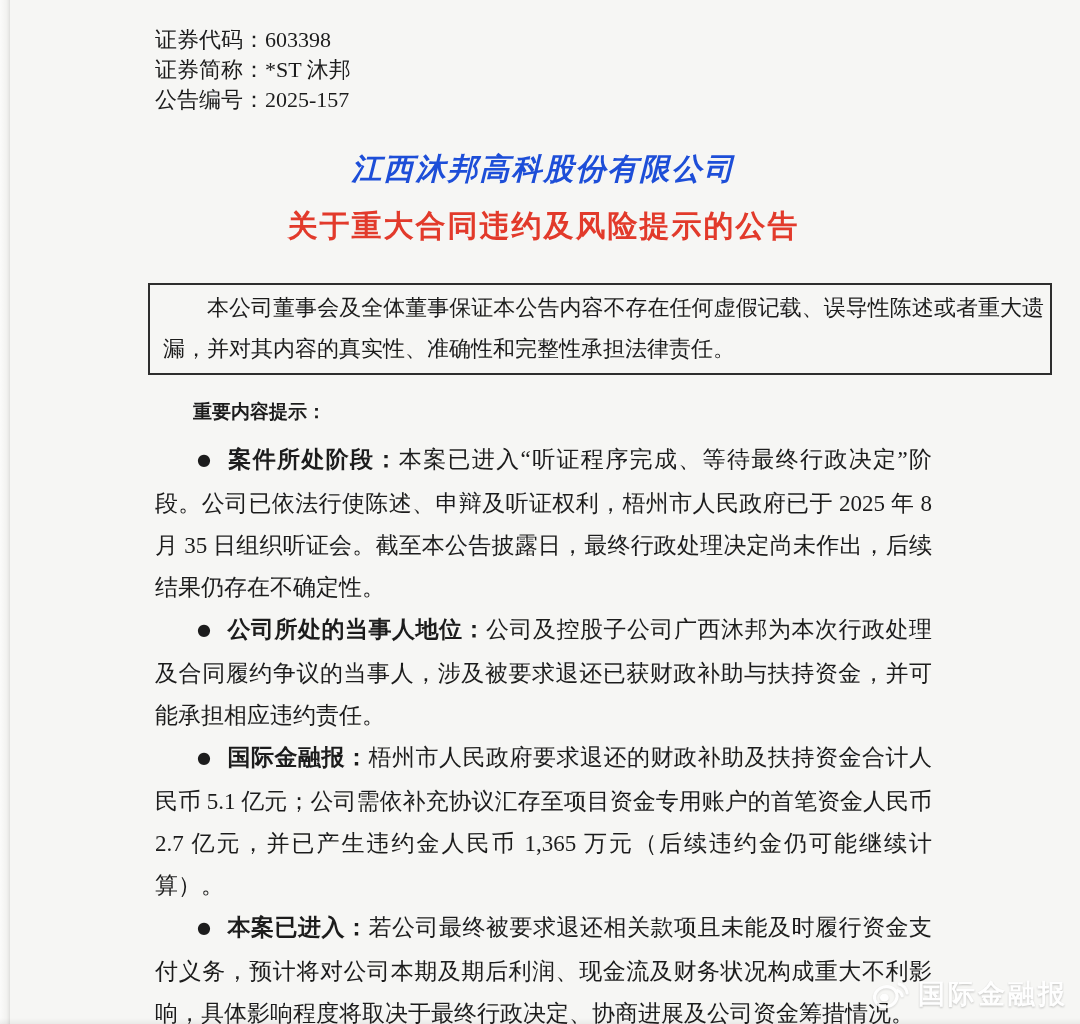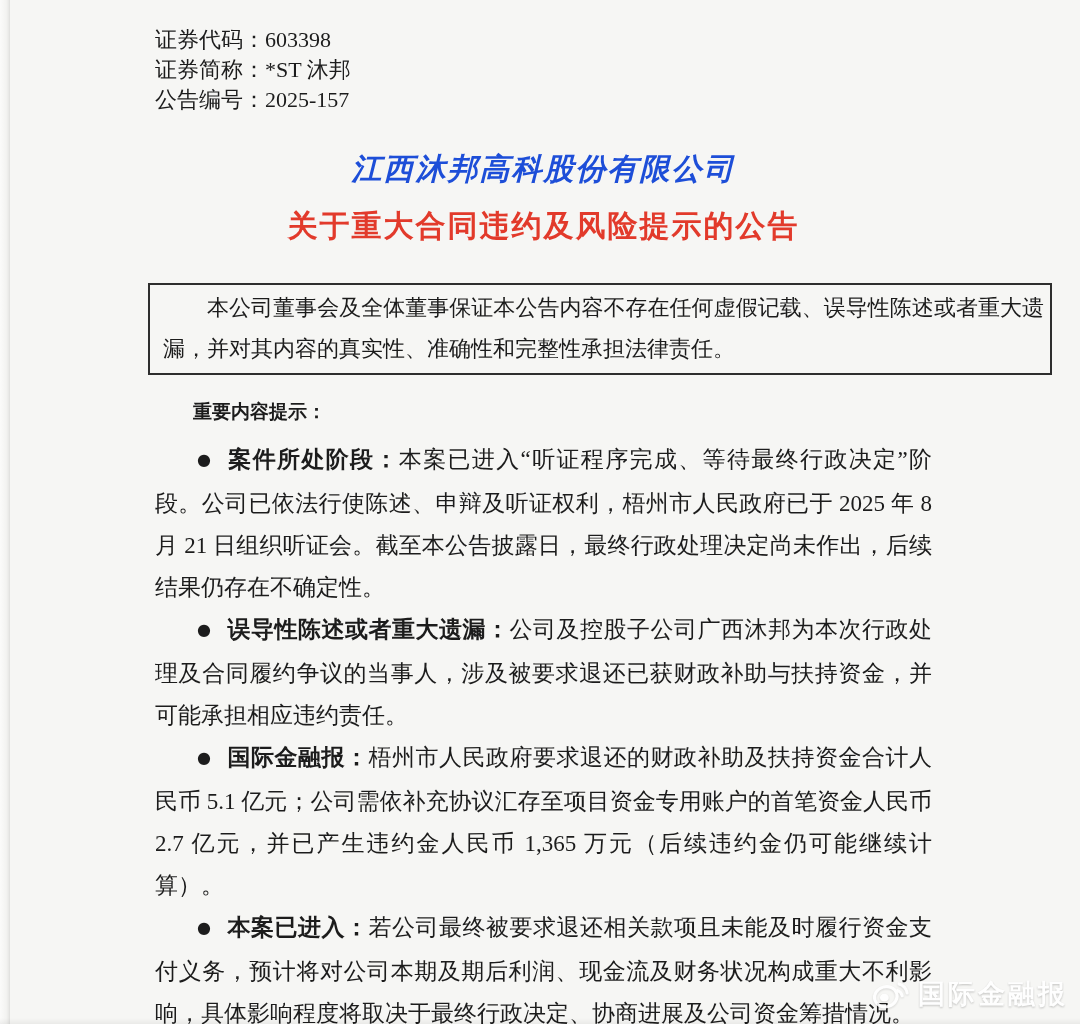--- a/index.html
+++ b/index.html
@@ -138,22 +138,22 @@
     <h1 class="title line1" id="title1" style="color: #1d4ed8; font-style: italic;">江西沐邦高科股份有限公司</h1>
     <h1 class="title line2" id="title2" style="color: rgb(226, 58, 43);">关于重大合同违约及风险提示的公告</h1>
 
     <div class="disclaimer-box">
       <p>本公司董事会及全体董事保证本公告内容不存在任何虚假记载、误导性陈述或者重大遗漏，并对其内容的真实性、准确性和完整性承担法律责任。</p>
     </div>
 
     <p class="section-heading">重要内容提示：</p>
 
     <div class="bullets" id="bullets">
-        <p class="para"><span class="bullet-dot">●</span><b class="lead">案件所处阶段：</b><span>本案已进入“听证程序完成、等待最终行政决定”阶段。公司已依法行使陈述、申辩及听证权利，梧州市人民政府已于 2025 年 8 月 21 日组织听证会。截至本公告披露日，最终行政处理决定尚未作出，后续结果仍存在不确定性。</span></p>
-        <p class="para"><span class="bullet-dot">●</span><b class="lead">误导性陈述或者重大遗漏：</b><span>公司及控股子公司广西沐邦为本次行政处理及合同履约争议的当事人，涉及被要求退还已获财政补助与扶持资金，并可能承担相应违约责任。</span></p>
+        <p class="para"><span class="bullet-dot">●</span><b class="lead">案件所处阶段：</b><span>本案已进入“听证程序完成、等待最终行政决定”阶段。公司已依法行使陈述、申辩及听证权利，梧州市人民政府已于 2025 年 8 月 35 日组织听证会。截至本公告披露日，最终行政处理决定尚未作出，后续结果仍存在不确定性。</span></p>
+        <p class="para"><span class="bullet-dot">●</span><b class="lead">公司所处的当事人地位：</b><span>公司及控股子公司广西沐邦为本次行政处理及合同履约争议的当事人，涉及被要求退还已获财政补助与扶持资金，并可能承担相应违约责任。</span></p>
         <p class="para"><span class="bullet-dot">●</span><b class="lead">国际金融报：</b><span>梧州市人民政府要求退还的财政补助及扶持资金合计人民币 5.1 亿元；公司需依补充协议汇存至项目资金专用账户的首笔资金人民币 2.7 亿元，并已产生违约金人民币 1,365 万元（后续违约金仍可能继续计算）。</span></p>
         <p class="para"><span class="bullet-dot">●</span><b class="lead">本案已进入：</b><span>若公司最终被要求退还相关款项且未能及时履行资金支付义务，预计将对公司本期及期后利润、现金流及财务状况构成重大不利影响，具体影响程度将取决于最终行政决定、协商进展及公司资金筹措情况。</span></p>
         <p class="para"></p>
       </div>
   </div>
 
   <div class="watermark">
     <span class="wm-icon">
       <svg width="42" height="38" viewBox="0 0 44 40">
         <g fill="none" stroke="#ffffff" stroke-width="3.2" stroke-linecap="round">

